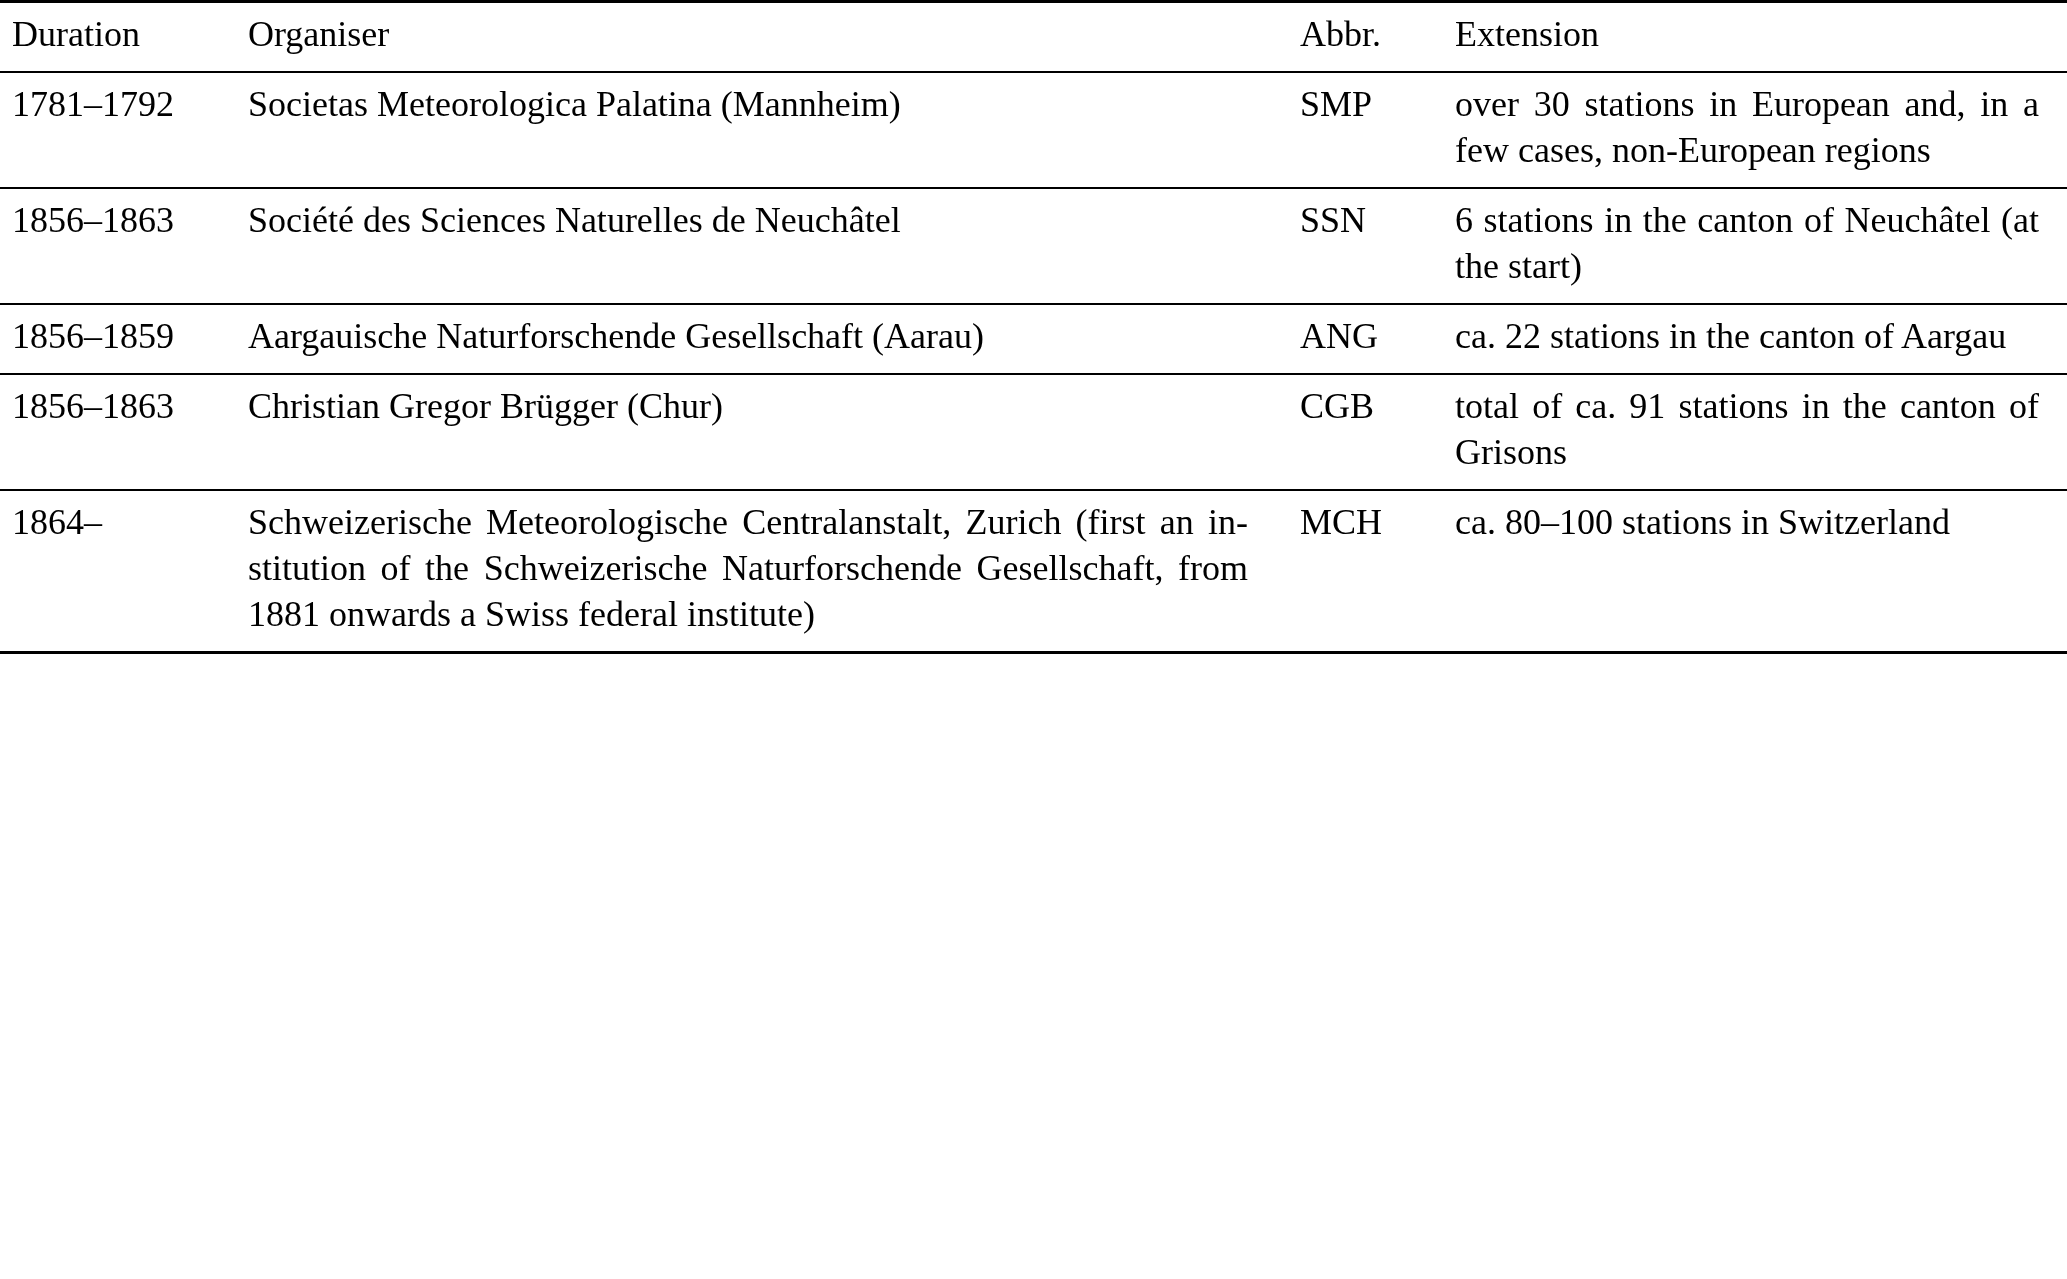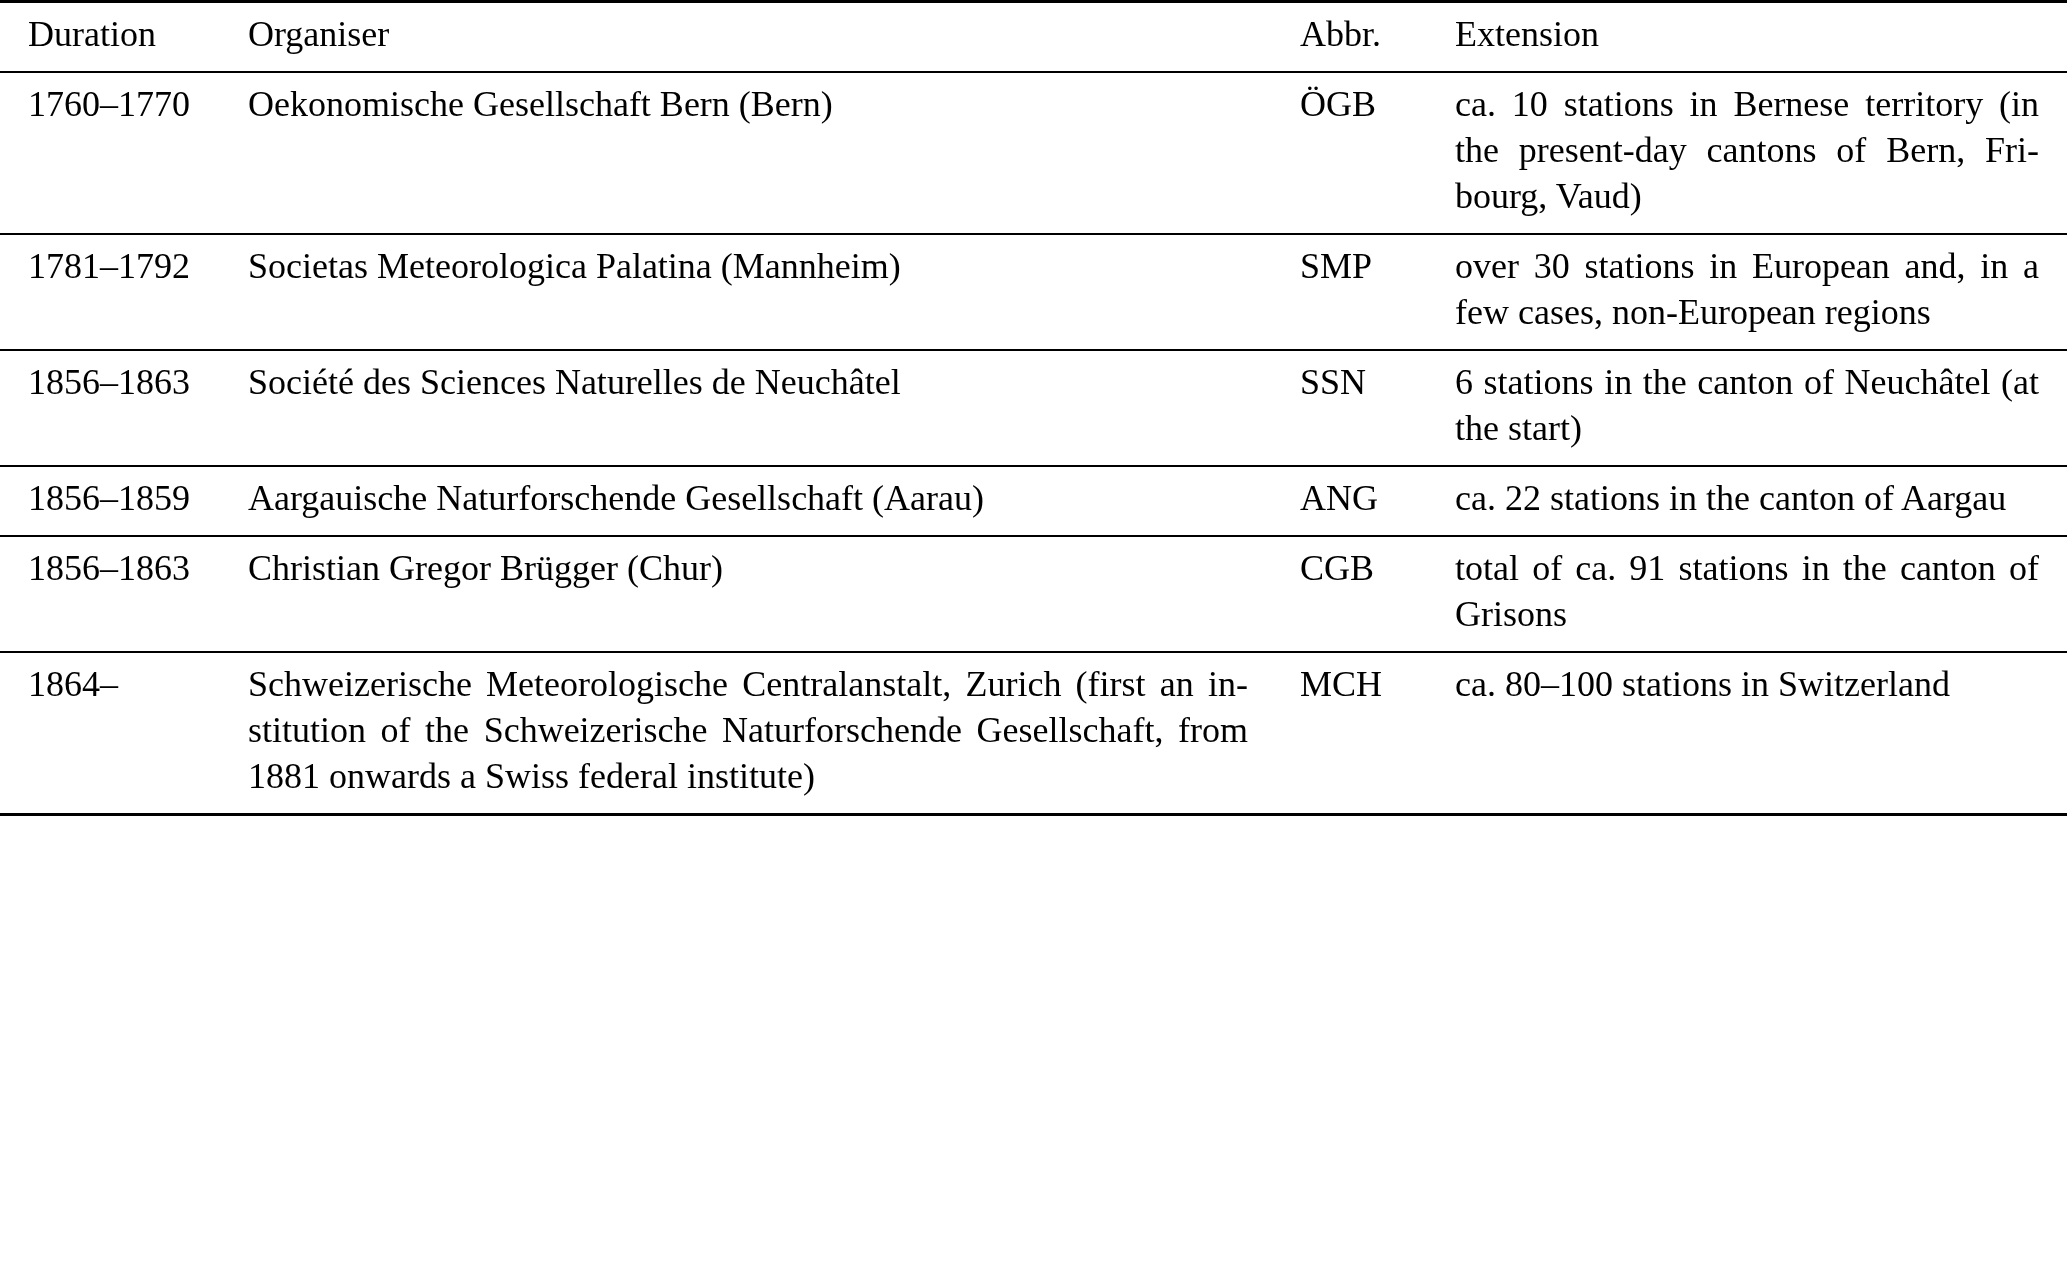--- a/index.html
+++ b/index.html
@@ -28,21 +28,21 @@
 
   th, td {
     vertical-align: top;
     text-align: left;
     font-weight: normal;
     font-size: 36px;
     line-height: 46px;
     padding: 8px 0 14px 0;
     overflow: hidden;
   }
-  th:first-child, td:first-child { padding-left: 28px; }
+  th:first-child, td:first-child { padding-left: 12px; }
   th:nth-child(2), td:nth-child(2) { padding-right: 52px; }
   th:nth-child(4), td:nth-child(4) { padding-right: 28px; }
 
   thead tr { border-bottom: 2px solid #000; }
   tbody tr { border-bottom: 2px solid #000; }
   tbody tr:last-child { border-bottom: none; }
 
   
   .tline {
     white-space: nowrap;
@@ -64,32 +64,20 @@
   </colgroup>
   <thead>
     <tr>
       <th>Duration</th>
       <th>Organiser</th>
       <th>Abbr.</th>
       <th>Extension</th>
     </tr>
   </thead>
   <tbody>
-    <tr>
-      <td>1760–1770</td>
-      <td>
-          <div class="tline">Oekonomische Gesellschaft Bern (Bern)</div>
-        </td>
-      <td>ÖGB</td>
-      <td>
-          <div class="tline tline-fill">ca. 10 stations in Bernese territory (in</div>
-          <div class="tline tline-fill">the present-day cantons of Bern, Fri-</div>
-          <div class="tline">bourg, Vaud)</div>
-        </td>
-    </tr>
     <tr>
       <td>1781–1792</td>
       <td>
           <div class="tline">Societas Meteorologica Palatina (Mannheim)</div>
         </td>
       <td>SMP</td>
       <td>
           <div class="tline tline-fill">over 30 stations in European and, in a</div>
           <div class="tline">few cases, non-European regions</div>
         </td>

